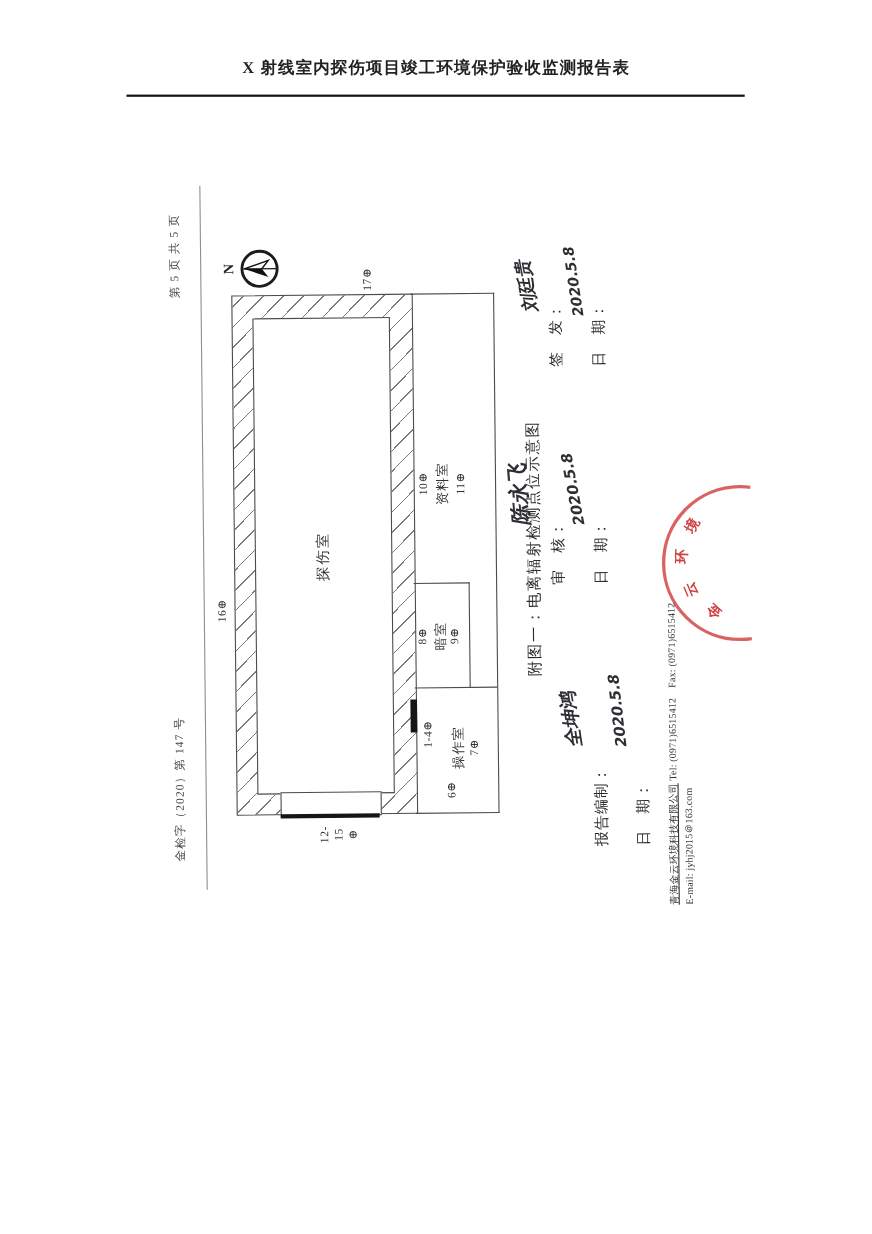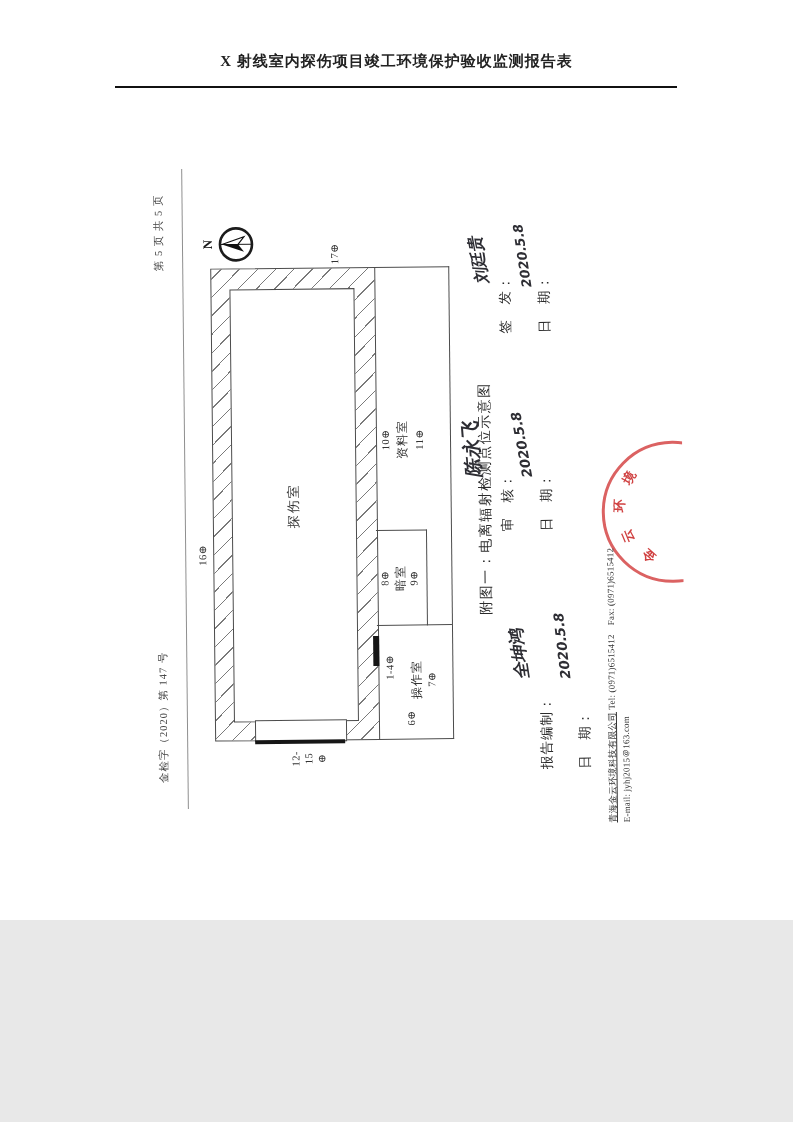--- a/index.html
+++ b/index.html
@@ -1,16 +1,16 @@
 <!DOCTYPE html>
 <html><head>
 <meta charset="utf-8">
 <style>
   html,body{margin:0;padding:0;background:#e8e8e8;}
-  .sheet{position:relative;width:793px;height:920px;background:#ffffff;margin:0 auto;
+  .sheet{position:relative;width:793px;height:1122px;background:#ffffff;margin:0 auto;
          overflow:hidden;font-family:"Liberation Serif","DejaVu Serif",serif;color:#2f2f2f;}
   .abs{position:absolute;}
   
   .doc-title{left:0;right:0;top:52px;text-align:center;font-size:15px;font-weight:600;
              letter-spacing:1px;color:#222;}
   .title-rule{left:115px;top:86px;width:562px;height:2px;background:#111;}
   .page-num{left:0;right:0;top:1022px;text-align:center;font-size:13.5px;color:#333;}
   
   .scan{left:70px;top:218px;width:690px;height:535px;transform:rotate(-90.6deg);
         color:#3d3d3d;}

